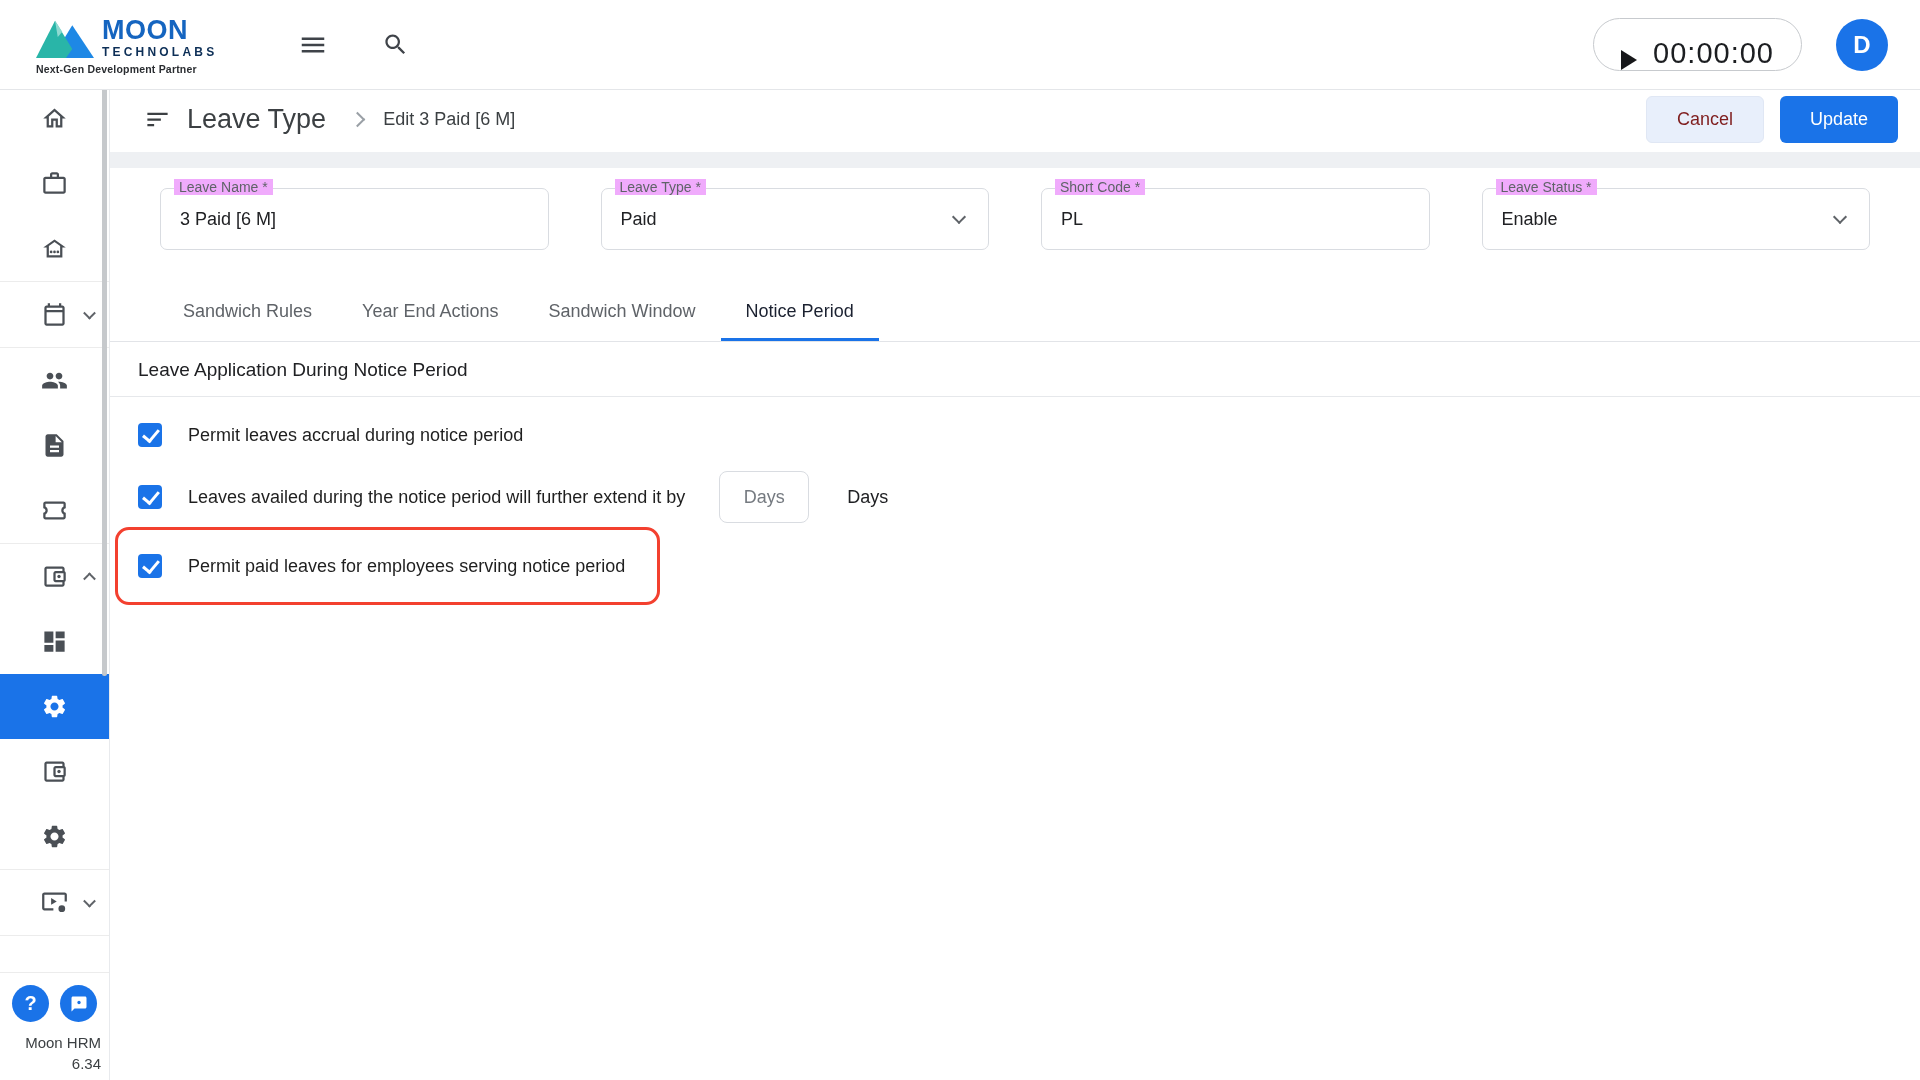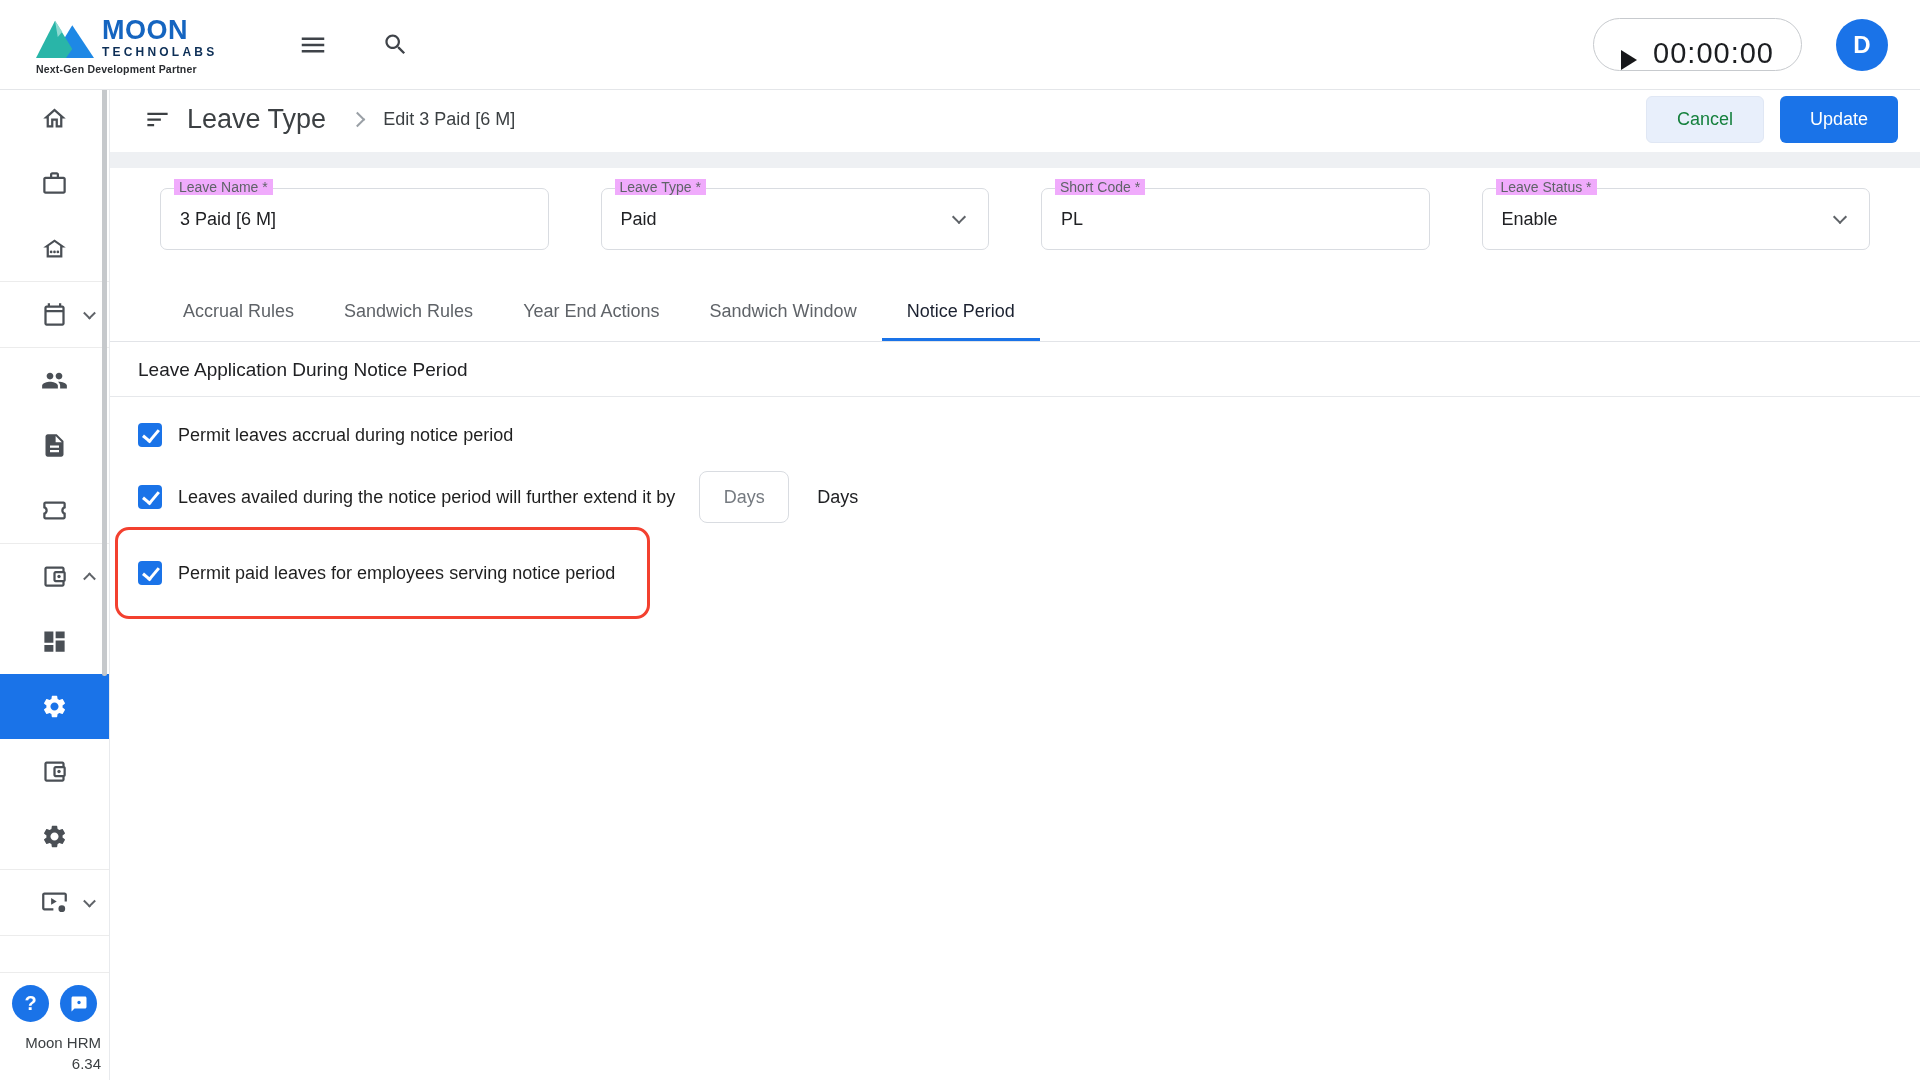--- a/index.html
+++ b/index.html
@@ -57,21 +57,21 @@
 
   
   .main { position:absolute; top:86px; left:110px; right:0; bottom:0; background:#fff; }
   .page-header { height:66px; display:flex; align-items:center; padding:0 22px 0 34px; background:#fff; }
   .sort-icon { width:27px; height:27px; fill:#3c4043; cursor:pointer; }
   .page-title { font-size:27px; font-weight:400; color:#3c4043; margin-left:16px; }
   .bc-chev { width:11px; height:11px; border-right:2px solid #9aa0a6; border-bottom:2px solid #9aa0a6;
     transform:rotate(-45deg); margin:0 20px 0 26px; }
   .bc-text { font-size:18px; color:#3c4043; }
   .header-actions { margin-left:auto; display:flex; gap:16px; }
-  .btn-tonal { height:47px; padding:0 30px; border-radius:6px; background:#e8effb; color:#15803d;
+  .btn-tonal { height:47px; padding:0 30px; border-radius:6px; background:#e8effb; color:#7f1d1d;
     border:1px solid #e0e7f4; font-size:18px; font-weight:500; cursor:pointer;
     font-family:"Liberation Sans", sans-serif; }
   .btn-primary { height:47px; padding:0 30px; border-radius:6px; background:#1a73e8; color:#fff;
     border:none; font-size:18px; font-weight:500; cursor:pointer;
     font-family:"Liberation Sans", sans-serif; }
   .gray-gap { height:16px; background:#eef0f3; }
 
   
   .fields { display:flex; gap:52px; margin:20px 50px 0; }
   .field { position:relative; flex:1; height:62px; border:1px solid #d9dce1; border-radius:7px;
@@ -89,34 +89,34 @@
   .tab { padding:0 25px; height:57px; display:flex; align-items:center; font-size:18px;
     font-weight:500; color:#5f6368; cursor:pointer; border-bottom:3px solid transparent; }
   .tab.active { color:#1b2130; border-bottom-color:#1a73e8; }
 
   
   .section-title { padding:17px 10px 15px 28px; font-size:19px; color:#202124;
     border-bottom:1px solid #e6e8eb; }
 
   
   .cb-area { display:flex; flex-direction:column; align-items:flex-start; }
-  .cb-row { display:flex; align-items:center; gap:16px; margin-left:28px; cursor:pointer; }
+  .cb-row { display:flex; align-items:center; gap:26px; margin-left:28px; cursor:pointer; }
   .cb-row.r1 { margin-top:26px; }
   .cb-row.r2 { margin-top:24px; }
   .checkbox { width:24px; height:24px; border-radius:4px; background:#1a73e8; position:relative;
     flex:none; cursor:pointer; }
   .checkbox.checked::after { content:""; position:absolute; left:8px; top:3px; width:7px;
     height:13px; border:solid #fff; border-width:0 3px 3px 0; transform:rotate(40deg); }
   .cb-label { font-size:18px; color:#1f1f1f; }
   .days-input { display:inline-flex; align-items:center; justify-content:center; width:90px;
     height:52px; border:1px solid #d9dce1; border-radius:8px; color:#757a80; font-size:18px;
     margin-left:8px; cursor:text; background:#fff; }
   .days-suffix { font-size:18px; color:#202124; margin-left:12px; }
   .highlight-box { display:inline-flex; align-items:center; margin-left:5px; margin-top:4px;
-    height:92px; padding:0 32px 0 20px; border:3px solid #f3402f; border-radius:14px; }
+    height:78px; padding:0 32px 0 20px; border:3px solid #f3402f; border-radius:14px; }
   .highlight-box .cb-row { margin-left:0; }
 </style>
 </head>
 <body>
 
 <header class="topbar">
   <div class="logo">
     <div class="logo-top">
       <svg class="logo-mark" viewBox="0 0 64 44">
         <polygon points="18,44 40,8 64,44" fill="#1e88e5"></polygon>
@@ -284,21 +284,20 @@
         <span class="f-value">PL</span>
       </div>
       <div class="field select">
         <span class="f-label">Leave Status *</span>
         <span class="f-value">Enable</span>
         <span class="f-chev"></span>
       </div>
     </div>
 
     <nav class="tabs">
-      <div class="tab">Accrual Rules</div>
       <div class="tab">Sandwich Rules</div>
       <div class="tab">Year End Actions</div>
       <div class="tab">Sandwich Window</div>
       <div class="tab active">Notice Period</div>
     </nav>
 
     <div class="section-title">Leave Application During Notice Period</div>
 
     <div class="cb-area">
 

